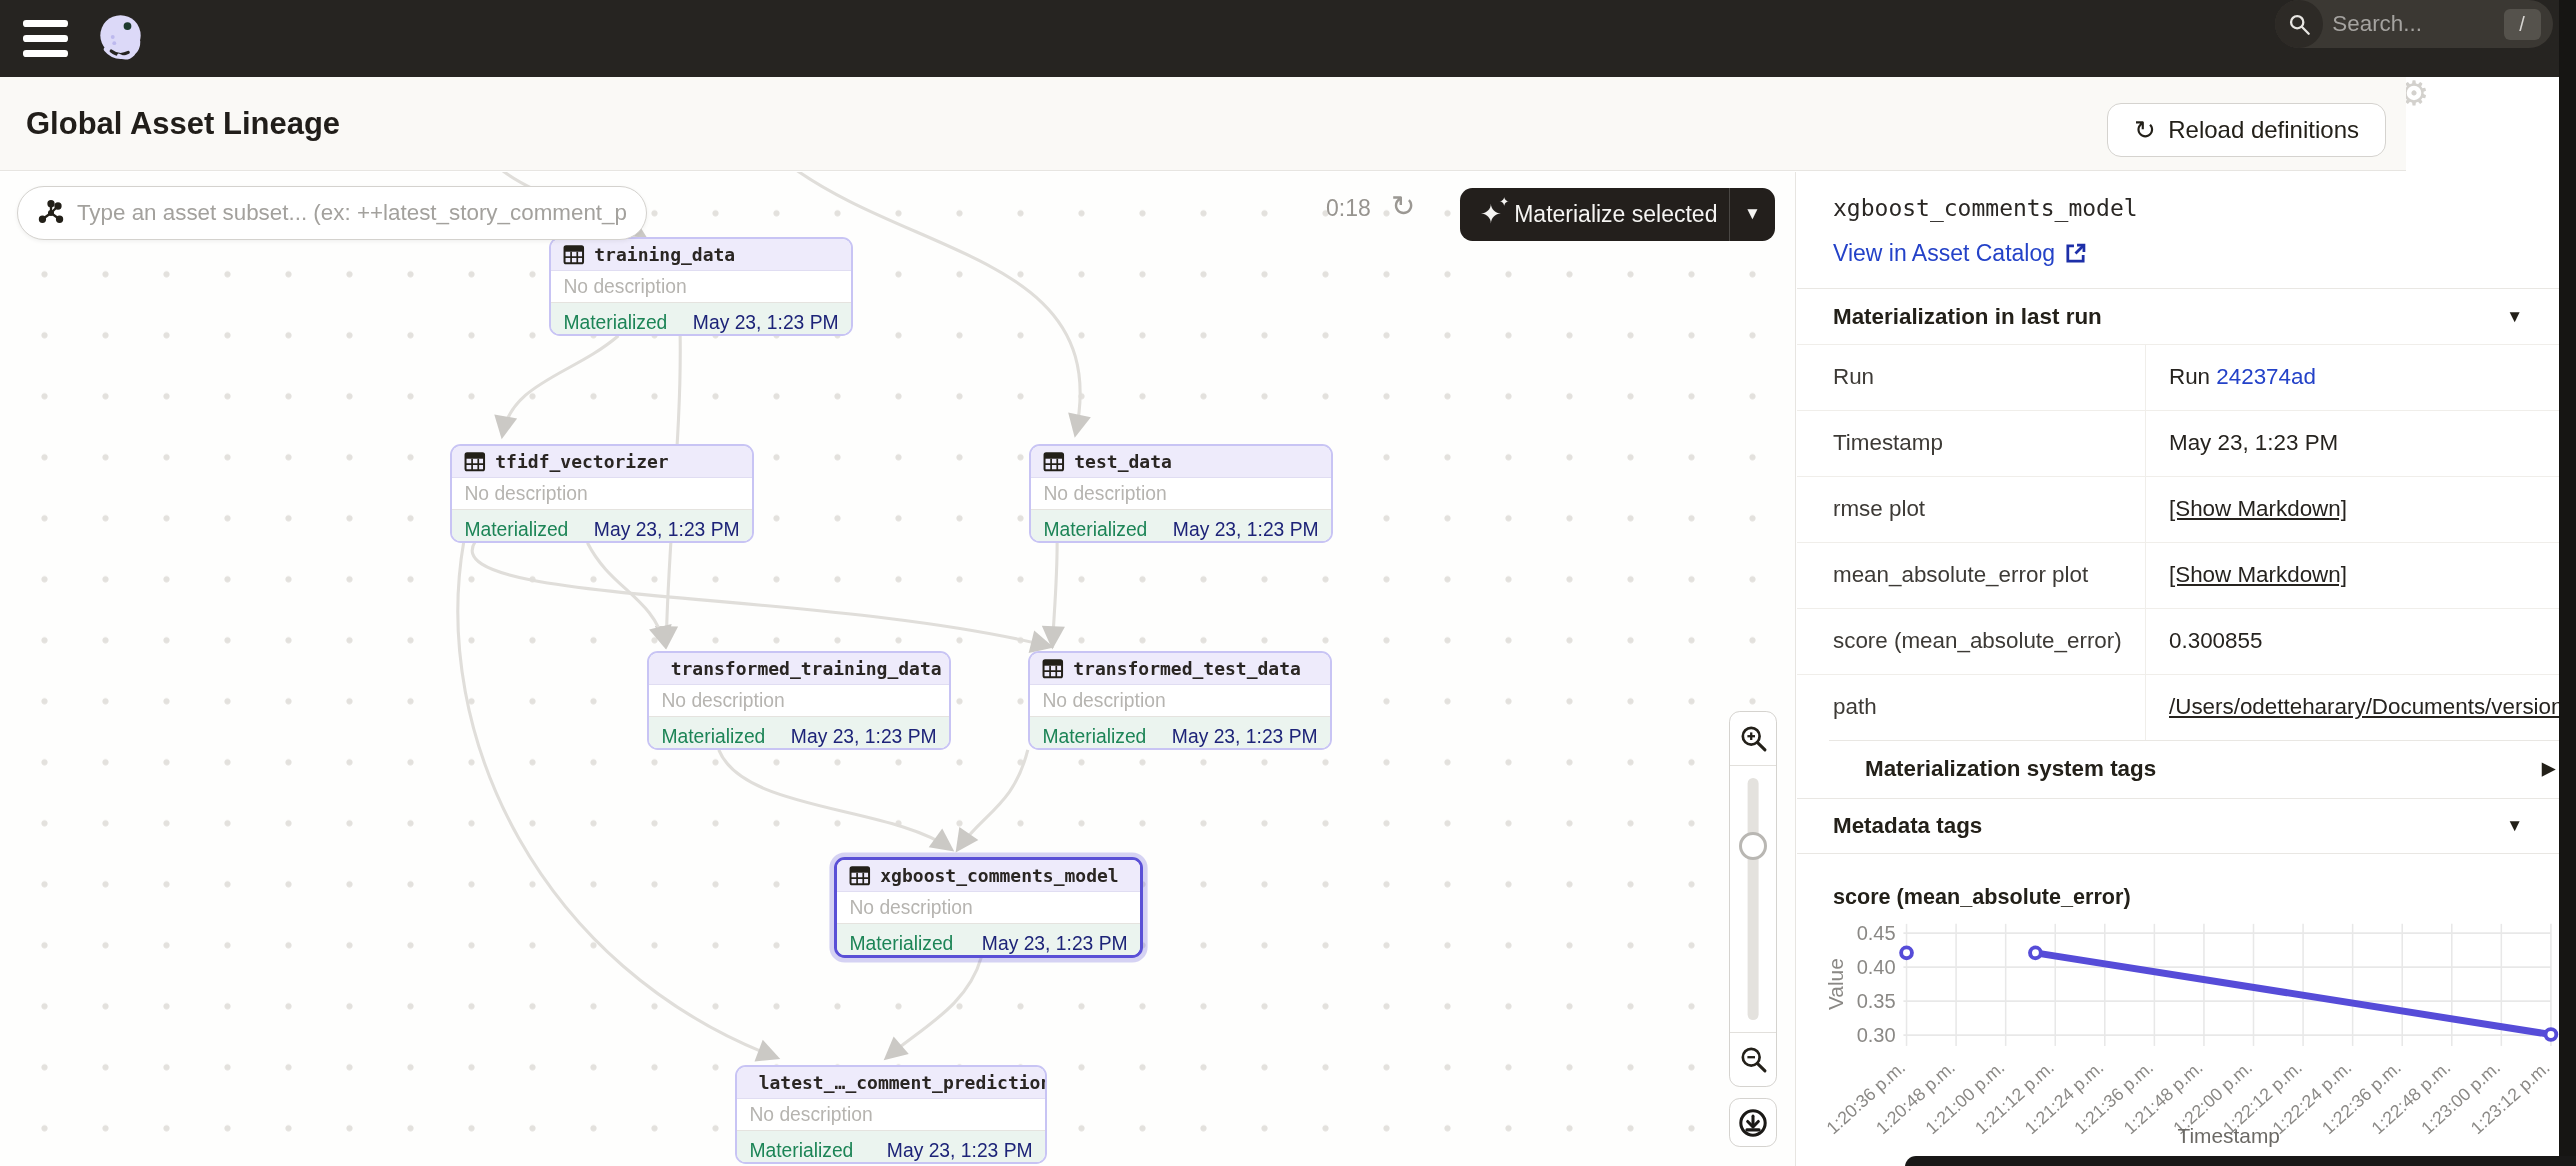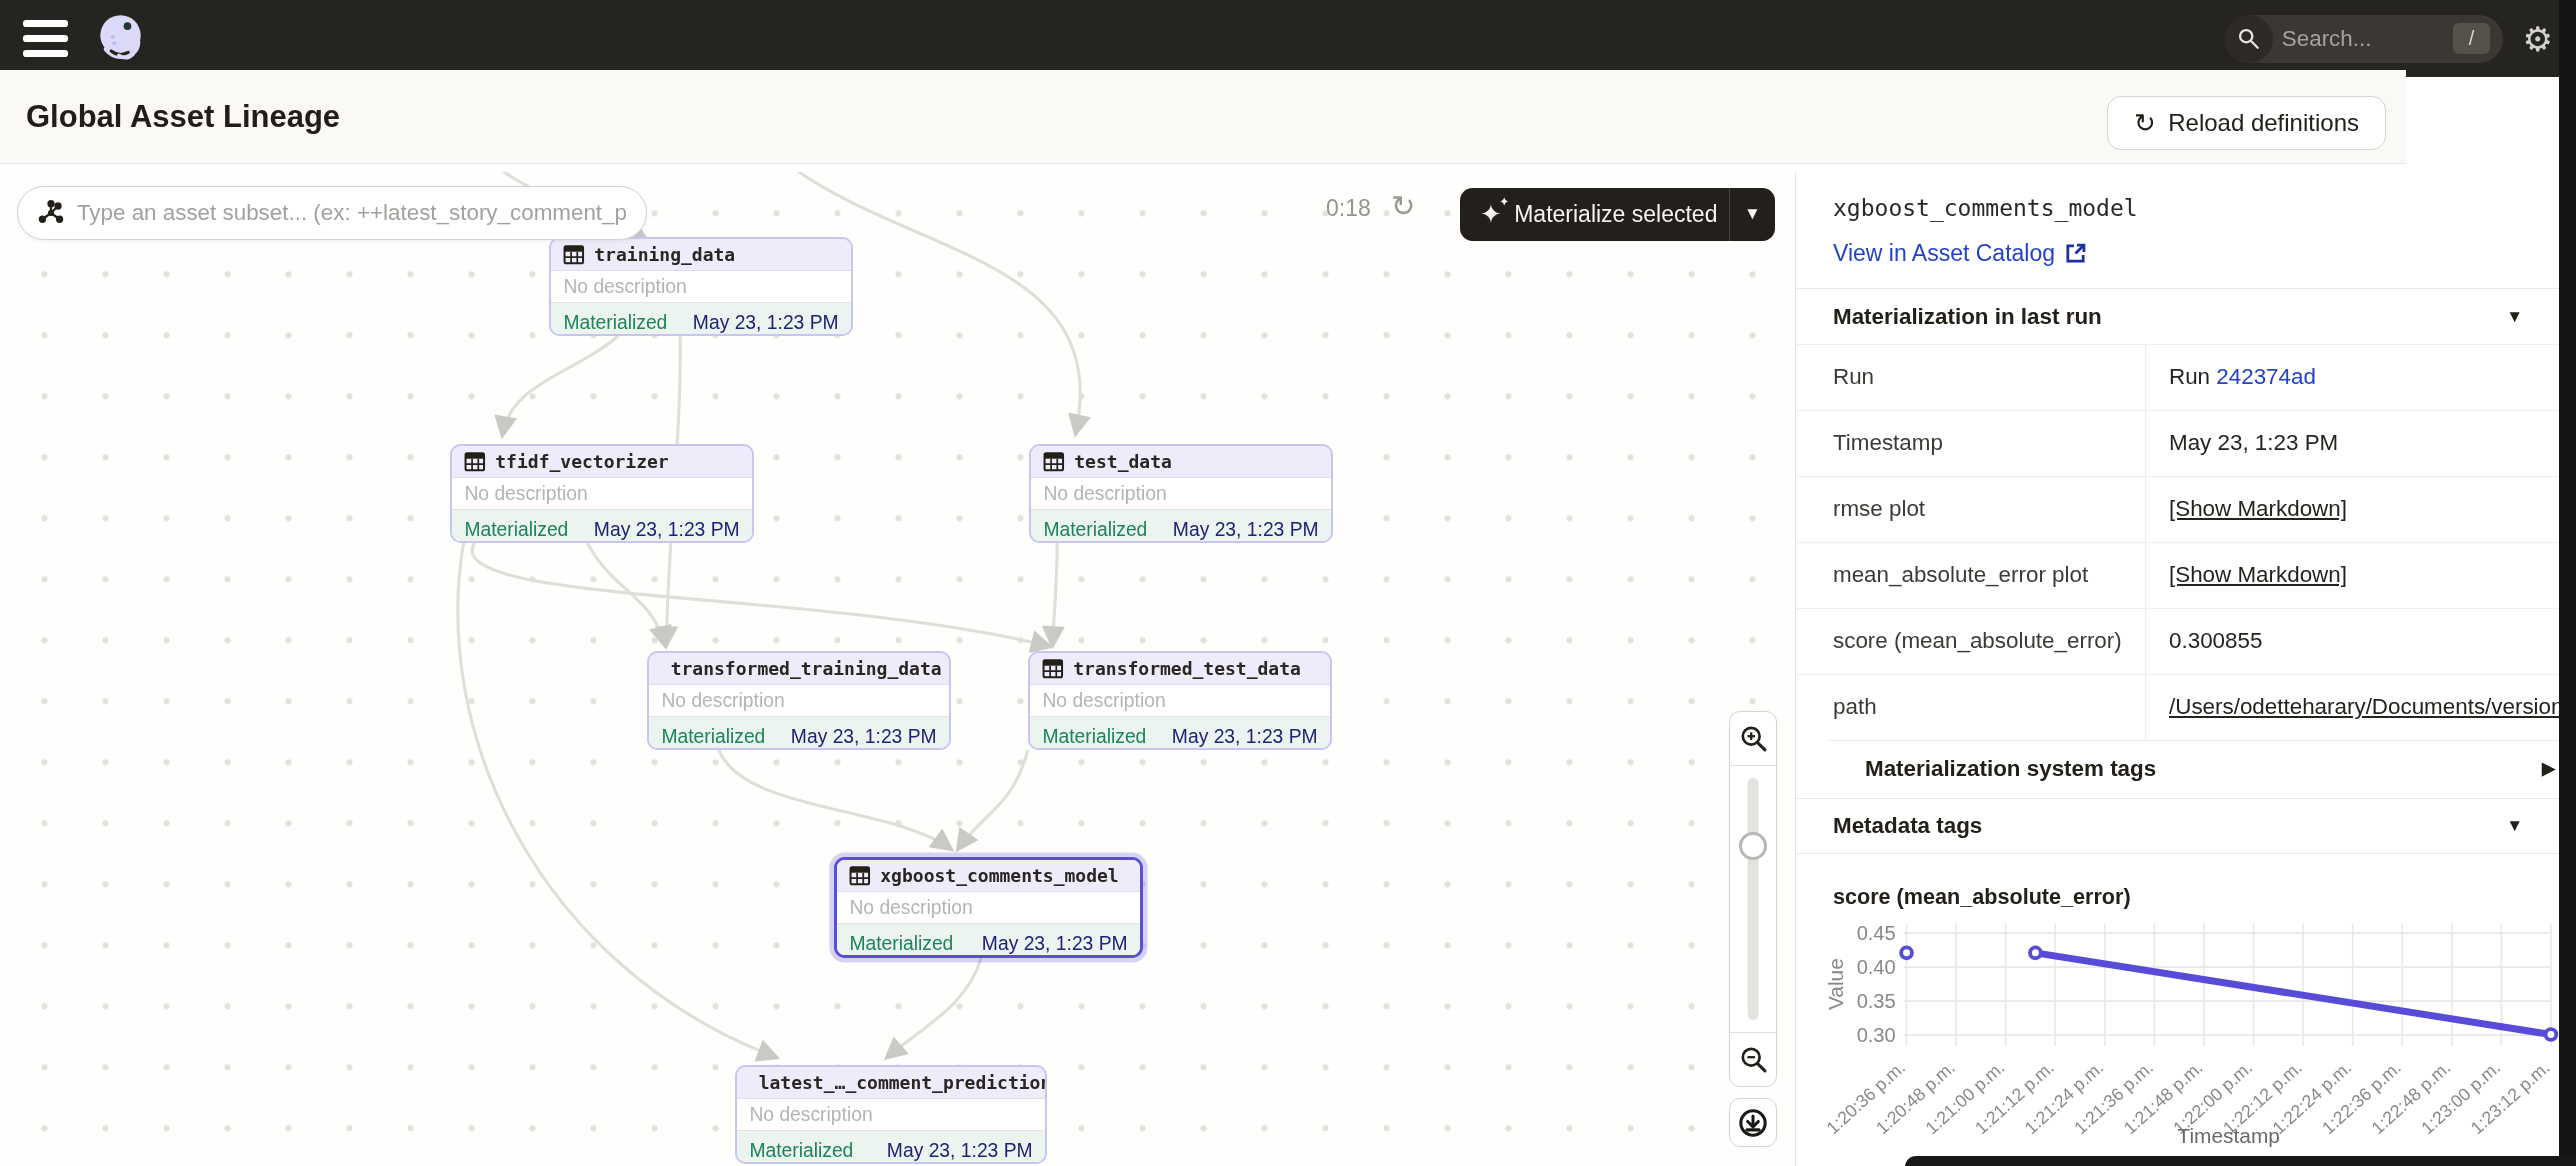--- a/index.html
+++ b/index.html
@@ -7,30 +7,30 @@
   .mono { font-family:"DejaVu Sans Mono", monospace; }
 
   
   .topnav { position:absolute; left:0; top:0; width:2576px; height:77px; background:#262421; display:flex; align-items:center; }
   .hamburger { width:46px; height:37px; margin-left:23px; display:flex; flex-direction:column; justify-content:space-between; cursor:pointer; }
   .hamburger span { display:block; height:7px; width:45px; background:#FFFFFF; border-radius:3.1px; }
   .logo { width:59px; height:59px; margin-left:21.6px; }
   .navlinks { display:flex; gap:43px; margin-left:42px; }
   .navlink { font-size:23px; color:#9B9995; cursor:pointer; }
   .navlink.active { color:#FFFFFF; font-weight:700; }
-  .nav-right { position:absolute; right:23px; top:0; height:77px; display:flex; align-items:center; gap:20px; }
+  .nav-right { position:absolute; right:23px; top:0; height:77px; display:flex; align-items:center; gap:28px;flex-direction:column; }
   .searchpill { width:278px; height:48px; background:#3B3833; border-radius:24px; display:flex; align-items:center; position:relative; }
   .searchpill .mag { width:48px; height:48px; border-radius:50%; background:#2D2A26; display:flex; align-items:center; justify-content:center; }
   .searchpill input { background:transparent; border:none; outline:none; color:#B4B2AE; font-size:22.4px; width:155px; margin-left:9.3px; font-family:"Liberation Sans",sans-serif; }
   .searchpill input::placeholder { color:#A5A3A0; }
   .slashbadge { position:absolute; right:12.4px; top:8.5px; width:37px; height:31px; background:#55524C; border-radius:6.2px; color:#D8D6D2; font-size:20px; display:flex; align-items:center; justify-content:center; }
   .gear { font-size:34px; color:#D3D1CD; cursor:pointer; line-height:1; }
 
   
-  .pagehead { position:absolute; left:0; top:70px; width:2406px; height:94px; background:#FAF9F6; border-bottom:1.5px solid #E7E5E1; }
+  .pagehead { position:absolute; left:0; top:77px; width:2406px; height:94px; background:#FAF9F6; border-bottom:1.5px solid #E7E5E1; }
   .pagetitle { position:absolute; left:26px; top:29px; font-size:31px; font-weight:700; color:#211E1A; }
   .reload-btn { position:absolute; right:20px; top:26px; height:54px; padding:0 26px; background:#FFFFFF; border:1.5px solid #D5D3CF; border-radius:14px; display:flex; align-items:center; gap:12.4px; font-size:24px; color:#232019; cursor:pointer; }
   .reload-btn .ricon { font-size:26px; line-height:1; }
 
   
   .graph-area { position:absolute; left:0; top:172px; width:1796px; height:995px; background-color:#FEFEFD;
     background-image:radial-gradient(circle, #E3E1DD 2.7px, transparent 3.5px); background-size:61px 61px; background-position:14px 10.8px; overflow:hidden; border-right:1.5px solid #E7E5E1; }
   #edges { position:absolute; left:0; top:0; }
   .asset-node { position:absolute; background:#FFFFFF; border:2.3px solid #C8C4F4; border-radius:10.8px; overflow:hidden; cursor:pointer; }
   .asset-node.selected { border:3.9px solid #5A50D6; box-shadow:0 0 0 4.6px rgba(90,80,214,0.25); }

